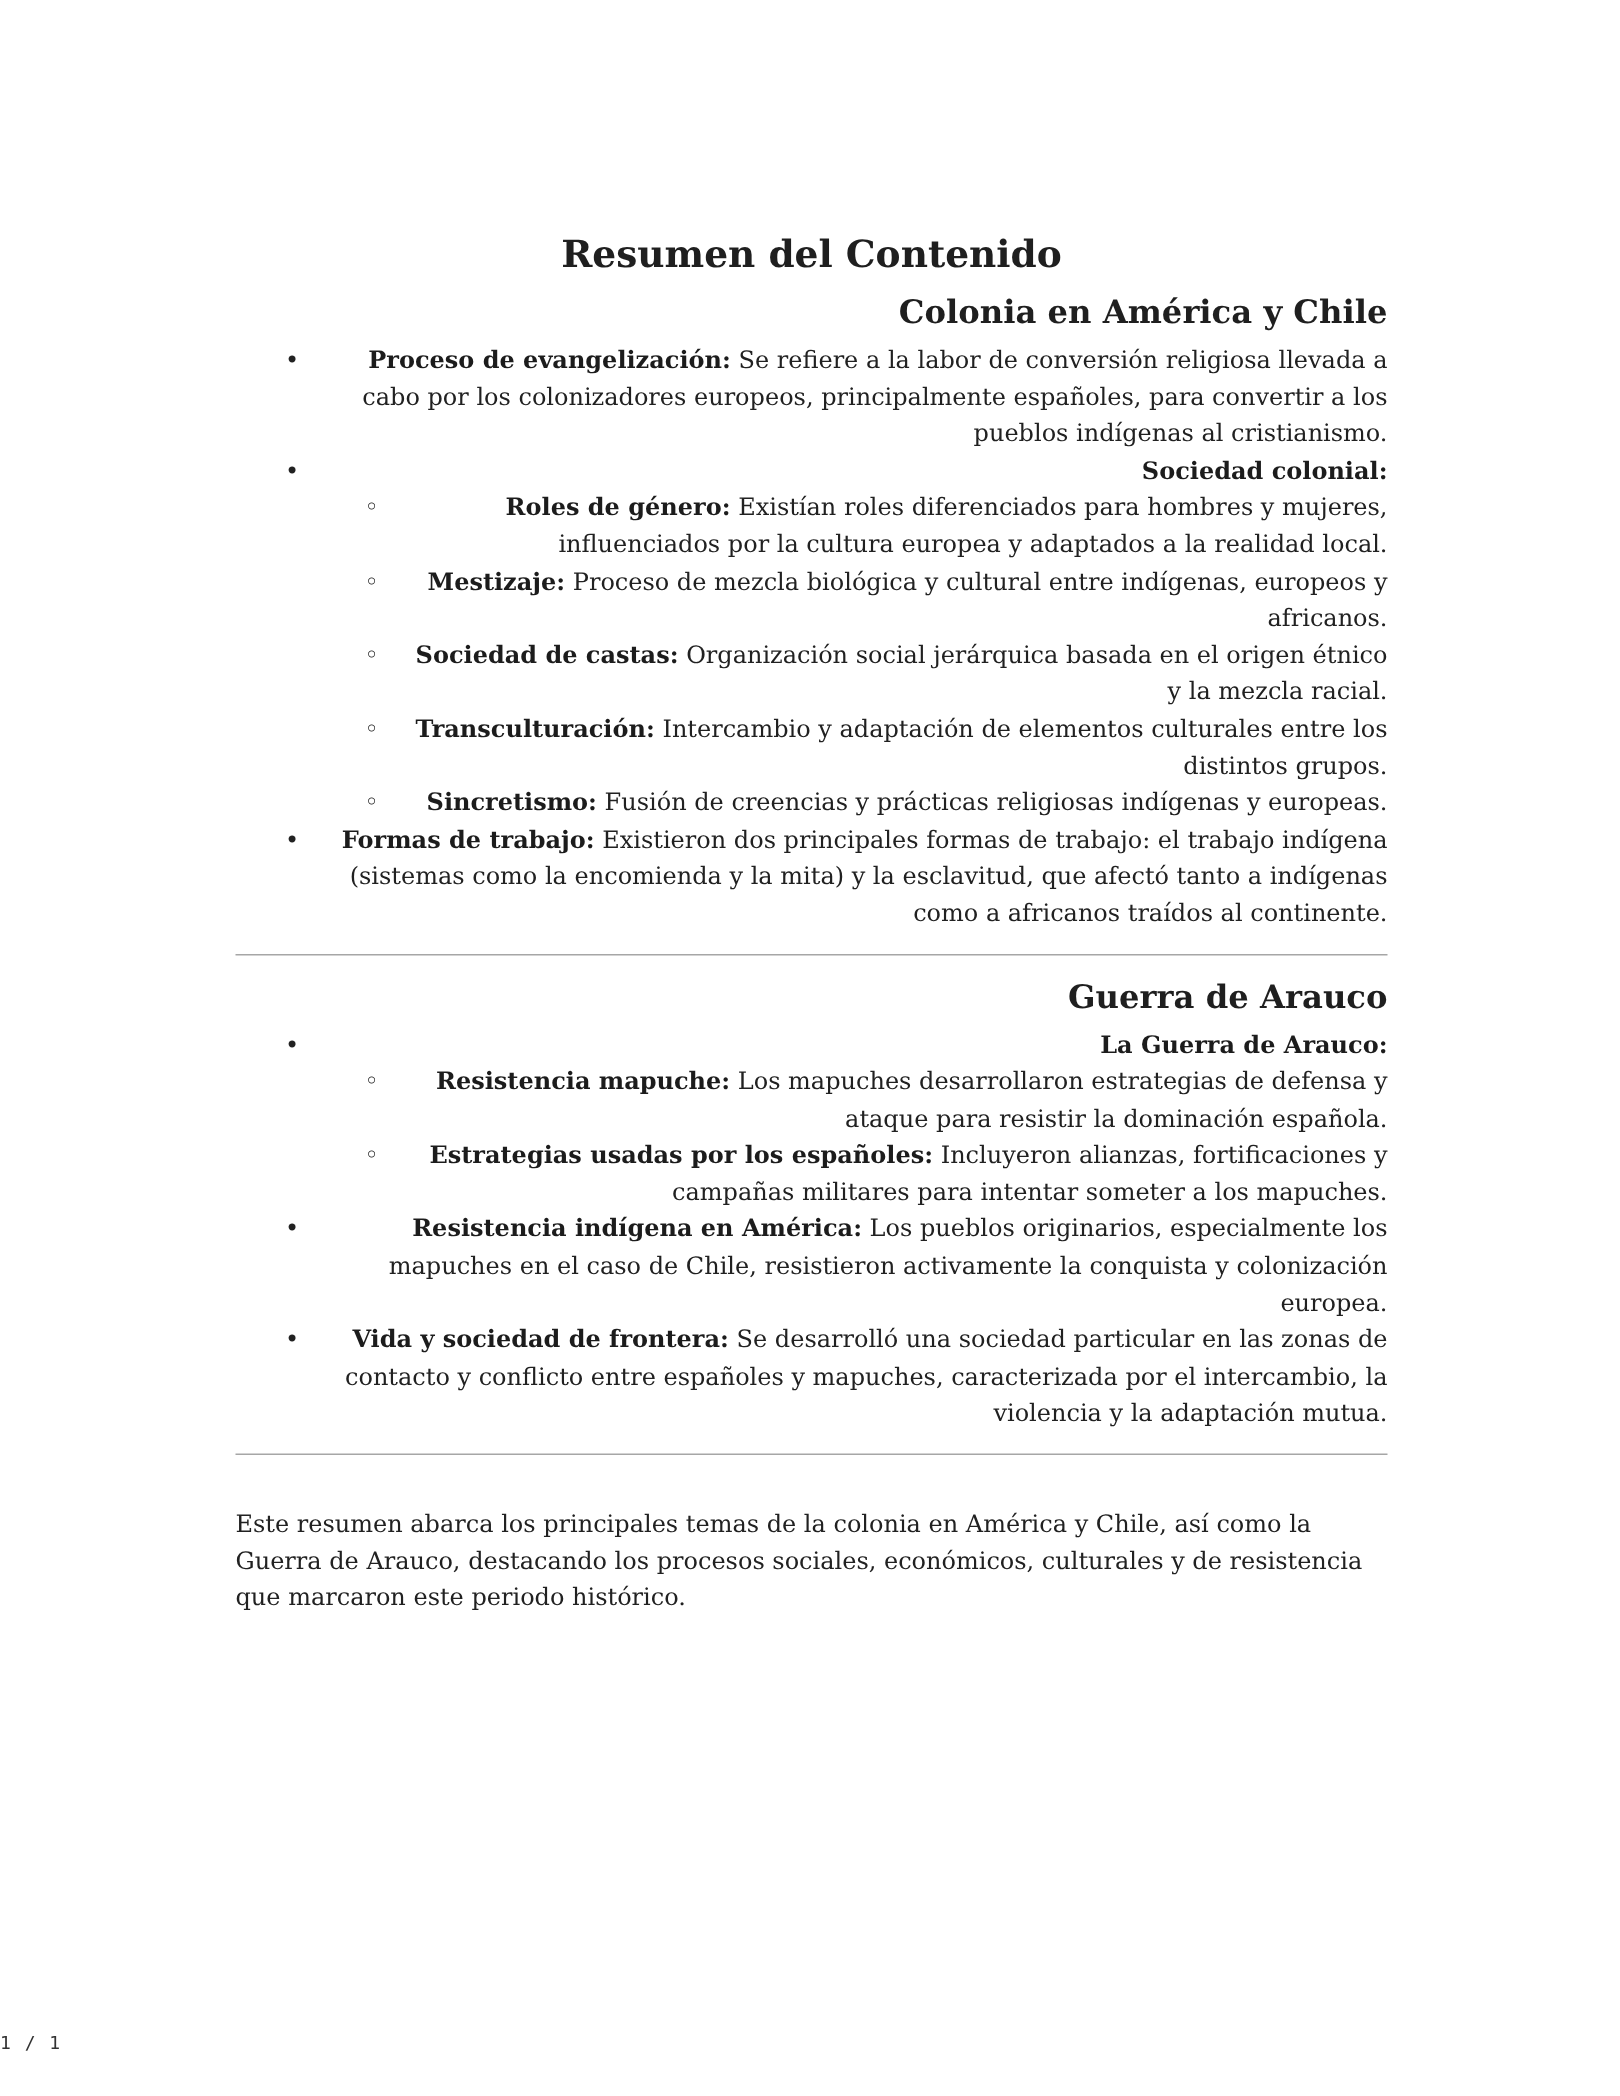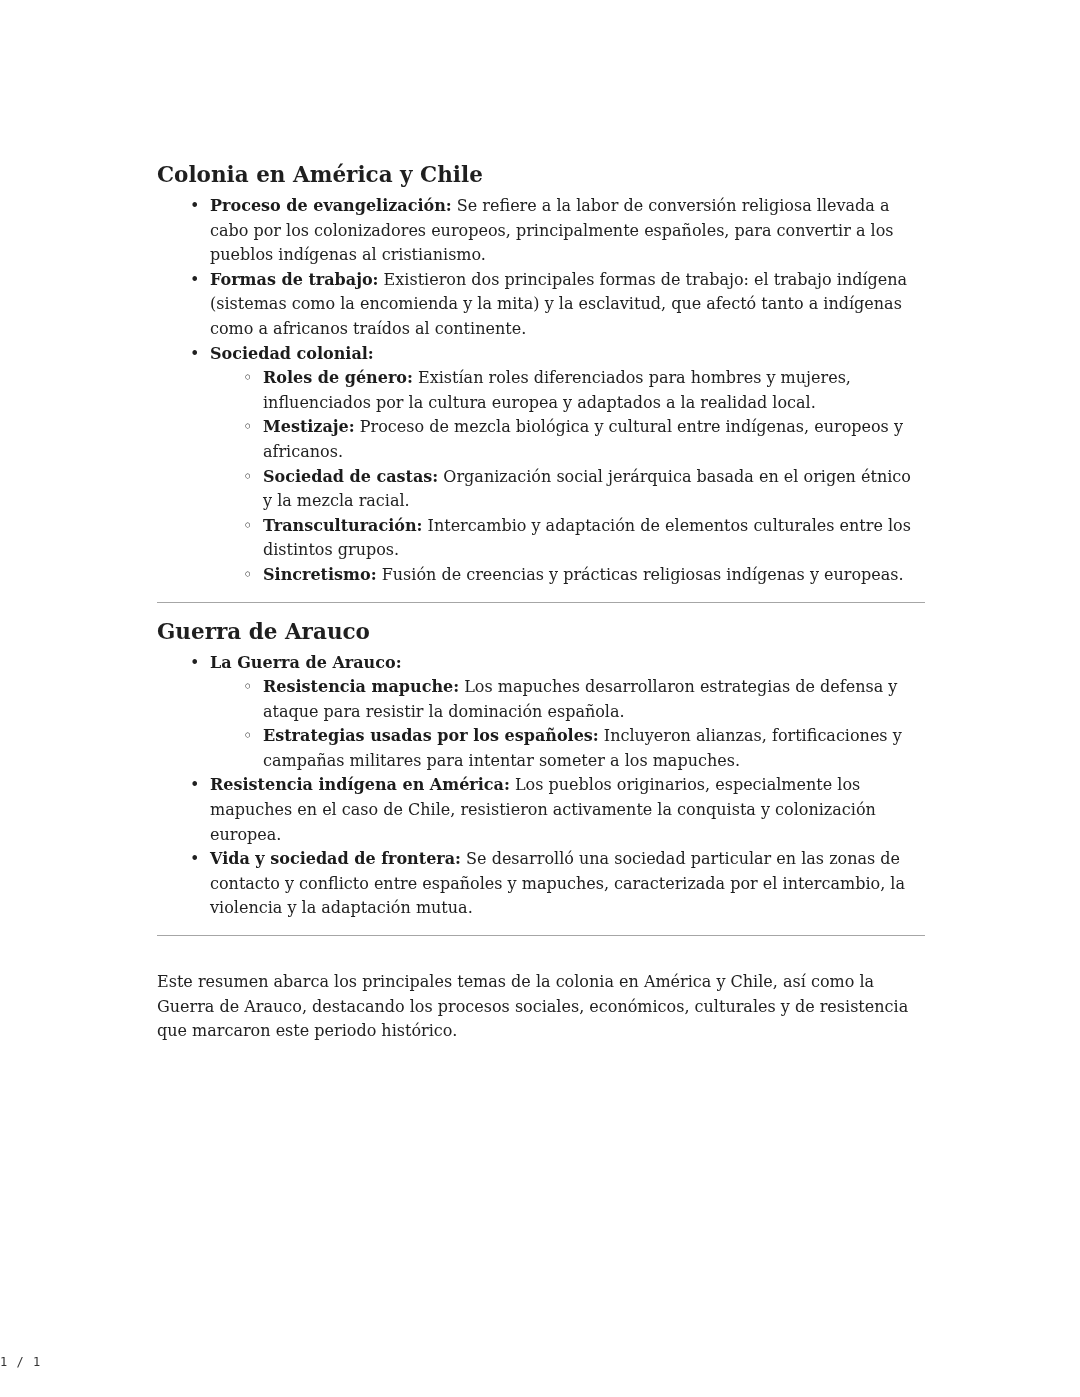--- a/index.html
+++ b/index.html
@@ -25,25 +25,27 @@
     font-weight: bold;
     text-align: center;
     color: #1f1f1f;
   }
   .section-heading {
     font-size: 21.5px;
     line-height: 30px;
     font-weight: bold;
     margin-top: 7px;
     color: #1f1f1f;
+    text-align: right;
   }
   ul.blist {
     list-style: none;
     margin: 4px 0 0 0;
     padding: 0 0 0 53px;
+    text-align: right;
   }
   ul.blist li {
     position: relative;
     font-size: 16px;
     line-height: 24.6px;
     color: #212121;
   }
   ul.blist > li::before {
     content: "\2022"; 
     position: absolute;
@@ -82,33 +84,34 @@
     font-size: 12px;
     letter-spacing: 1px;
     color: #333333;
   }
 </style>
 </head>
 <body>
 
 <div class="page">
   <div class="content">
+    <h1 class="doc-title">Resumen del Contenido</h1>
     <div id="sections">
         <section>
           <h2 class="section-heading">Colonia en América y Chile</h2>
           <ul class="blist">
             <li><strong>Proceso de evangelización:</strong> Se refiere a la labor de conversión religiosa llevada a cabo por los colonizadores europeos, principalmente españoles, para convertir a los pueblos indígenas al cristianismo.</li>
-            <li><strong>Formas de trabajo:</strong> Existieron dos principales formas de trabajo: el trabajo indígena (sistemas como la encomienda y la mita) y la esclavitud, que afectó tanto a indígenas como a africanos traídos al continente.</li>
             <li><strong>Sociedad colonial:</strong><ul class="sublist">
                 <li><strong>Roles de género:</strong> Existían roles diferenciados para hombres y mujeres, influenciados por la cultura europea y adaptados a la realidad local.</li>
                 <li><strong>Mestizaje:</strong> Proceso de mezcla biológica y cultural entre indígenas, europeos y africanos.</li>
                 <li><strong>Sociedad de castas:</strong> Organización social jerárquica basada en el origen étnico y la mezcla racial.</li>
                 <li><strong>Transculturación:</strong> Intercambio y adaptación de elementos culturales entre los distintos grupos.</li>
                 <li><strong>Sincretismo:</strong> Fusión de creencias y prácticas religiosas indígenas y europeas.</li>
               </ul></li>
+            <li><strong>Formas de trabajo:</strong> Existieron dos principales formas de trabajo: el trabajo indígena (sistemas como la encomienda y la mita) y la esclavitud, que afectó tanto a indígenas como a africanos traídos al continente.</li>
           </ul>
         </section>
         <hr class="divider">
         <section>
           <h2 class="section-heading">Guerra de Arauco</h2>
           <ul class="blist">
             <li><strong>La Guerra de Arauco:</strong><ul class="sublist">
                 <li><strong>Resistencia mapuche:</strong> Los mapuches desarrollaron estrategias de defensa y ataque para resistir la dominación española.</li>
                 <li><strong>Estrategias usadas por los españoles:</strong> Incluyeron alianzas, fortificaciones y campañas militares para intentar someter a los mapuches.</li>
               </ul></li>

